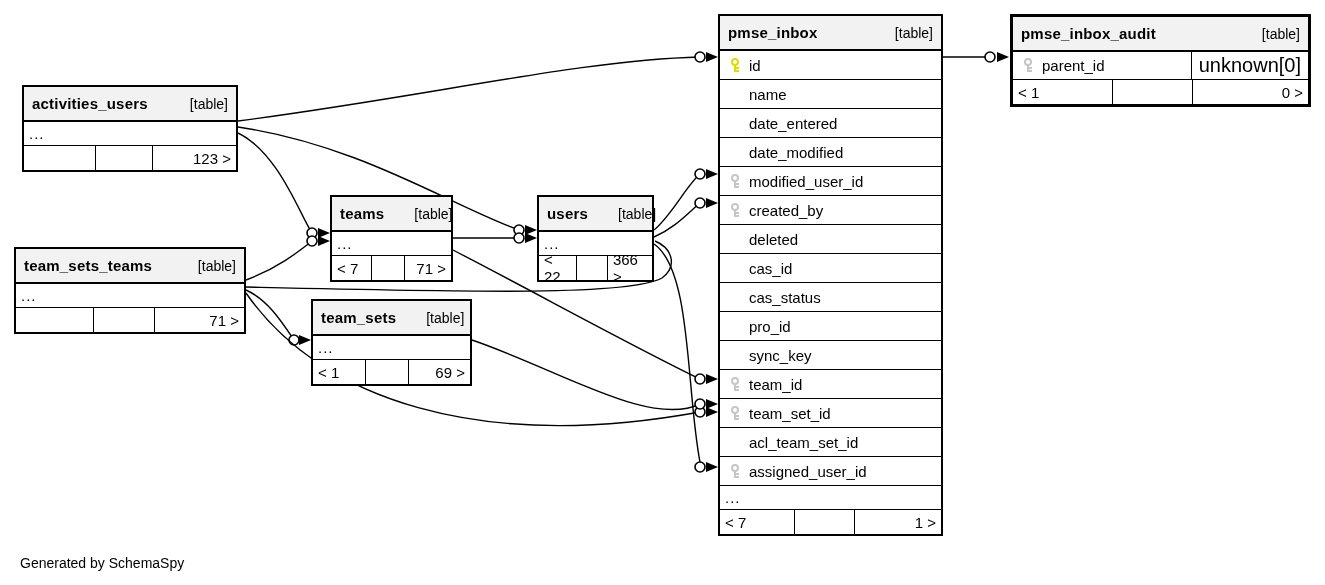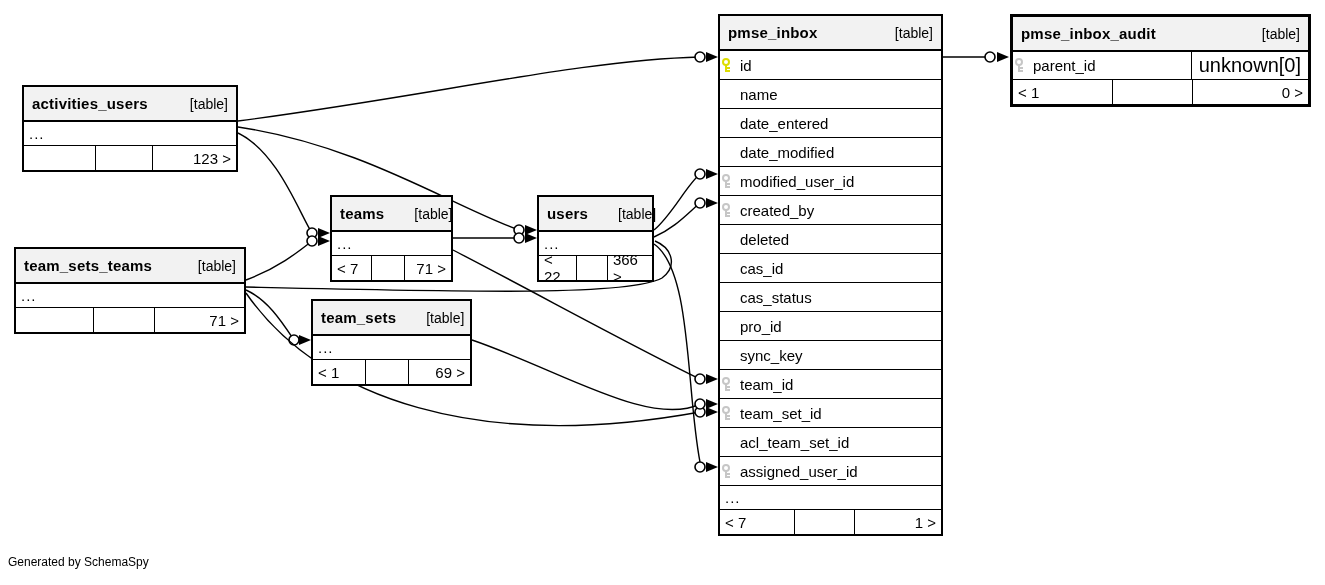--- a/index.html
+++ b/index.html
@@ -14,21 +14,21 @@
 
   .tbl{position:absolute;background:#fff;border:2px solid #000;box-sizing:border-box;z-index:2}
   .tbl .hdr{
     background:#f2f2f2;border-bottom:2px solid #000;display:flex;
     justify-content:space-between;align-items:center;padding:3px 8px;height:27px;
   }
   .hdr .tname{font-weight:bold;font-size:15px;letter-spacing:.2px}
   .hdr .ttag{font-size:14px;margin-left:30px}
   .rows .row{
     border-bottom:1px solid #000;height:var(--rh,25px);
-    display:flex;align-items:center;padding-left:0;font-size:15px;gap:7px;
+    display:flex;align-items:center;padding-left:9px;font-size:15px;gap:7px;
     box-sizing:border-box;background:#fff;
   }
   .rows .row.ellipsis{height:24px;padding-left:5px;letter-spacing:1px}
   .rows .row .keyslot{width:13px;display:inline-flex;justify-content:center}
   .rows .row .rightcell{
     margin-left:auto;align-self:stretch;display:flex;align-items:center;
     border-left:1px solid #000000;padding:0 7px;font-size:20px;
   }
   .ftr{display:flex;height:24px;font-size:15px;box-sizing:border-box}
   .ftr .c{border-right:1px solid #000;display:flex;align-items:center;padding:0 5px;box-sizing:border-box}
@@ -39,21 +39,21 @@
   #tbl-activities_users{left:22px;top:85px;width:216px}
   #tbl-team_sets_teams{left:14px;top:247px;width:232px}
   #tbl-teams{left:330px;top:195px;width:123px}
   #tbl-users{left:537px;top:195px;width:117px}
   #tbl-team_sets{left:311px;top:299px;width:161px}
   #tbl-pmse_inbox{left:718px;top:14px;width:225px}
   #tbl-pmse_inbox{--rh:29px}
   #tbl-pmse_inbox_audit{left:1010px;top:14px;width:301px;border-width:3px}
   #tbl-pmse_inbox_audit .rows .row{--rh:28px}
 
-  #credit{position:absolute;left:8px;top:555px;font-size:12px;z-index:2}
+  #credit{position:absolute;left:20px;top:555px;font-size:14px;z-index:2}
 </style>
 </head>
 <body>
 
 <svg id="edges" width="1325" height="585" viewBox="0 0 1325 585">
   <g>
     <path class="edge" d="M238,121 C 430,96 580,60 700,57"></path>
     <circle class="edge-dot" cx="700" cy="57" r="5"></circle>
     <path class="edge-arrow" d="M718,57 L706,52 L706,62 Z"></path>
   </g>

